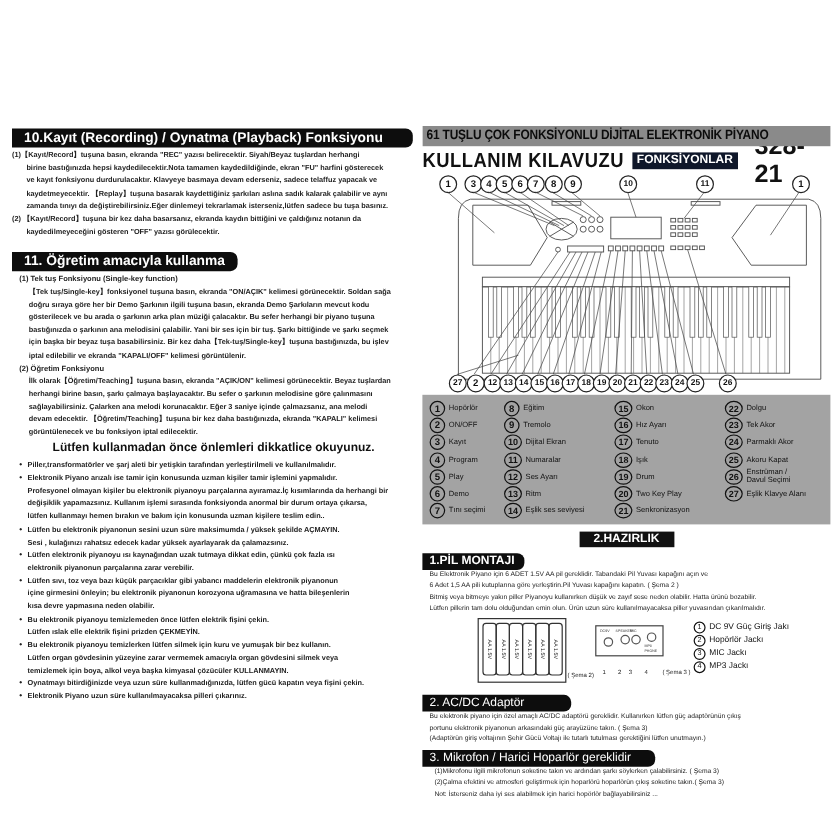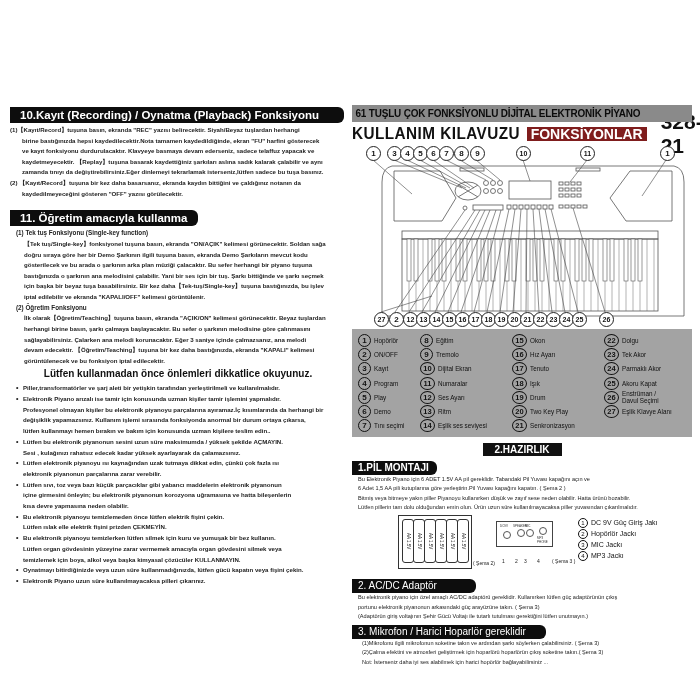--- a/index.html
+++ b/index.html
@@ -28,21 +28,21 @@
   ul.bullets li .cont { display:block; }
 
   
   .right { position:absolute; left:352px; top:105px; width:340px; }
   .title-band { background:#8a8a8a; color:#0b0b0b; font-weight:bold; font-size:11.3px;
                 letter-spacing:-0.2px; padding:1px 4px; white-space:nowrap; line-height:15px;
                 transform:scaleX(0.88); transform-origin:left; width:380px; }
   .title2 { display:flex; align-items:center; margin-top:2px; height:20px; }
   .title2 .big { font-weight:bold; font-size:17px; letter-spacing:0.5px; transform:scaleX(0.9);
                  transform-origin:left; white-space:nowrap; }
-  .title2 .tag { background:#7f1d1d; color:#fff; font-weight:bold; font-size:14px; padding:0 4px;
+  .title2 .tag { background:#0f172a; color:#fff; font-weight:bold; font-size:10px; padding:0 4px;
                  margin-left:-12px; line-height:14px; }
   .title2 .model { font-weight:bold; font-size:21px; margin-left:14px; }
 
   .diagram { position:relative; height:180px; margin-top:2px; }
   .num { position:absolute; width:13px; height:13px; border:1px solid #222; border-radius:50%;
          font-size:8px; font-weight:bold; text-align:center; line-height:13px; background:#fff; }
   .legend { background:#a3a3a3; margin-top:0; padding:4px 6px; display:grid;
             grid-template-columns: 60px 90px 90px 80px; column-gap:2px; }
   .lg-item { display:flex; align-items:center; height:14.3px; font-size:6.3px; color:#111; }
   .lg-item .n { width:11px; height:11px; border:1px solid #111; border-radius:50%; font-size:8px;

